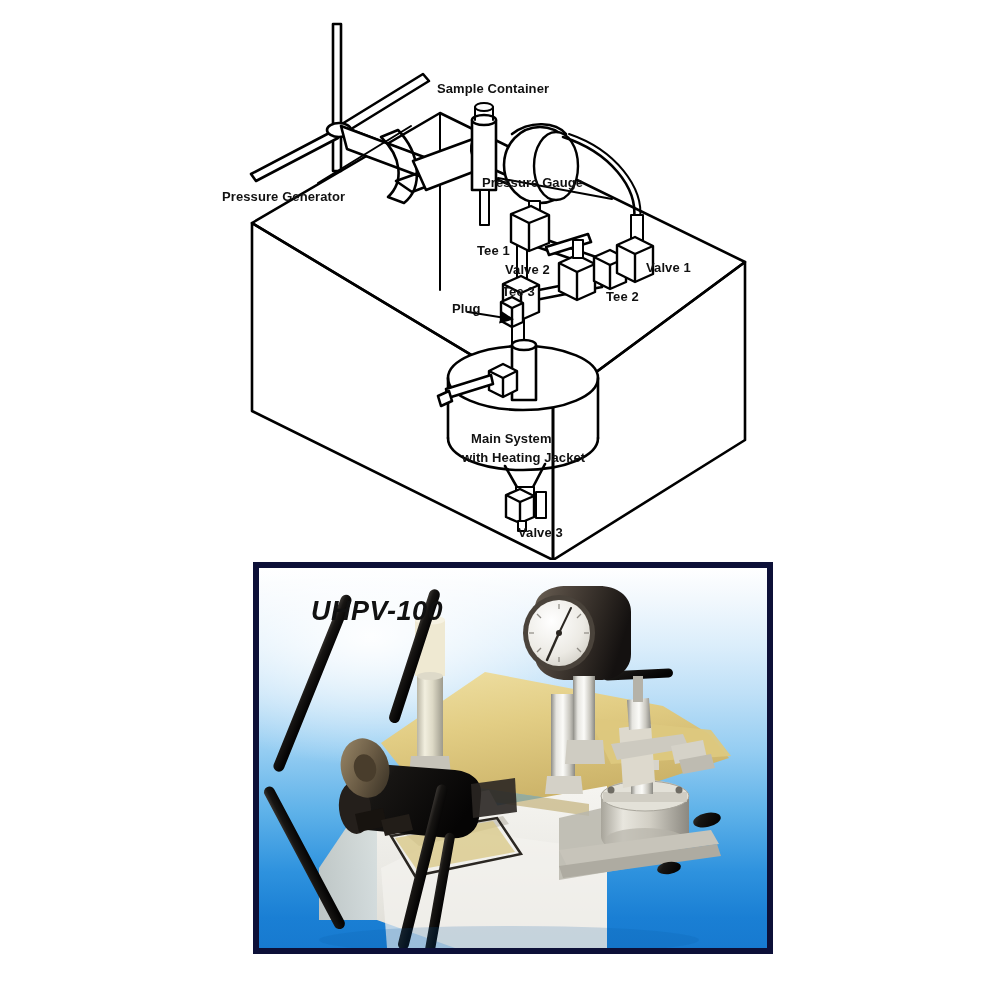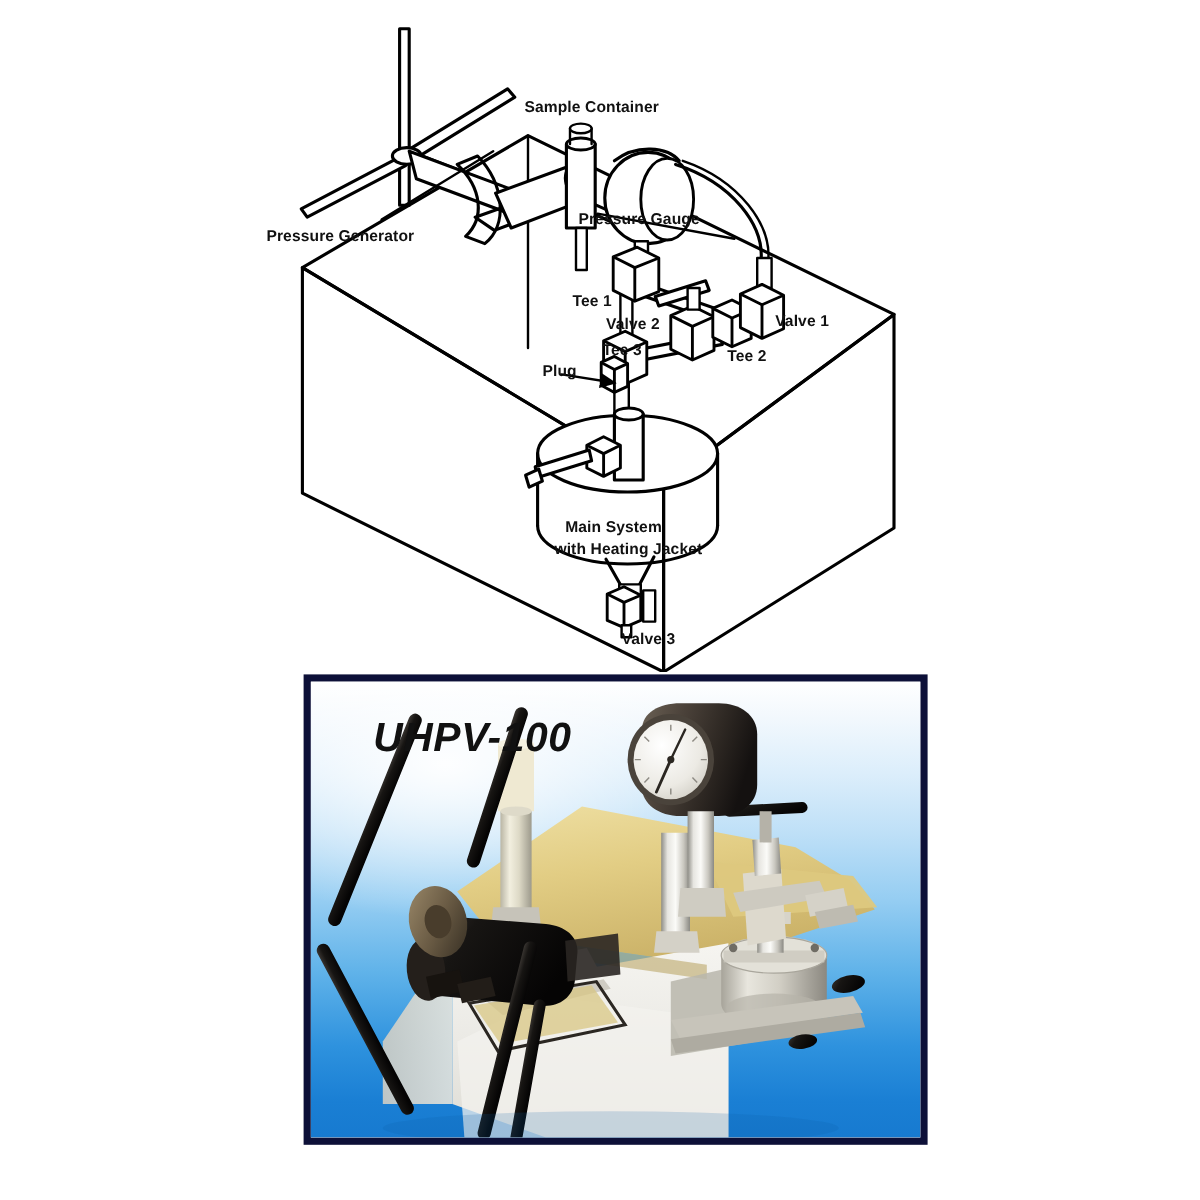--- a/index.html
+++ b/index.html
@@ -60,21 +60,21 @@
     position:absolute; inset:0;
     background: radial-gradient(ellipse 70% 55% at 22% 18%,
                 rgba(255,255,255,.95) 0%, rgba(255,255,255,0) 62%);
     pointer-events:none;
   }
   #photo-svg { position: absolute; inset: 0; }
   #photo-title {
     position: absolute;
     left: 52px; top: 28px;
     font-family: "Liberation Sans", sans-serif;
-    font-size: 34px;
+    font-size: 27px;
     font-weight: 700;
     font-style: italic;
     color: #111111;
     letter-spacing: 0.5px;
     white-space: nowrap;
   }
   #caption {
     position: absolute;
     left: 0; top: 966px;
     width: 1000px;

